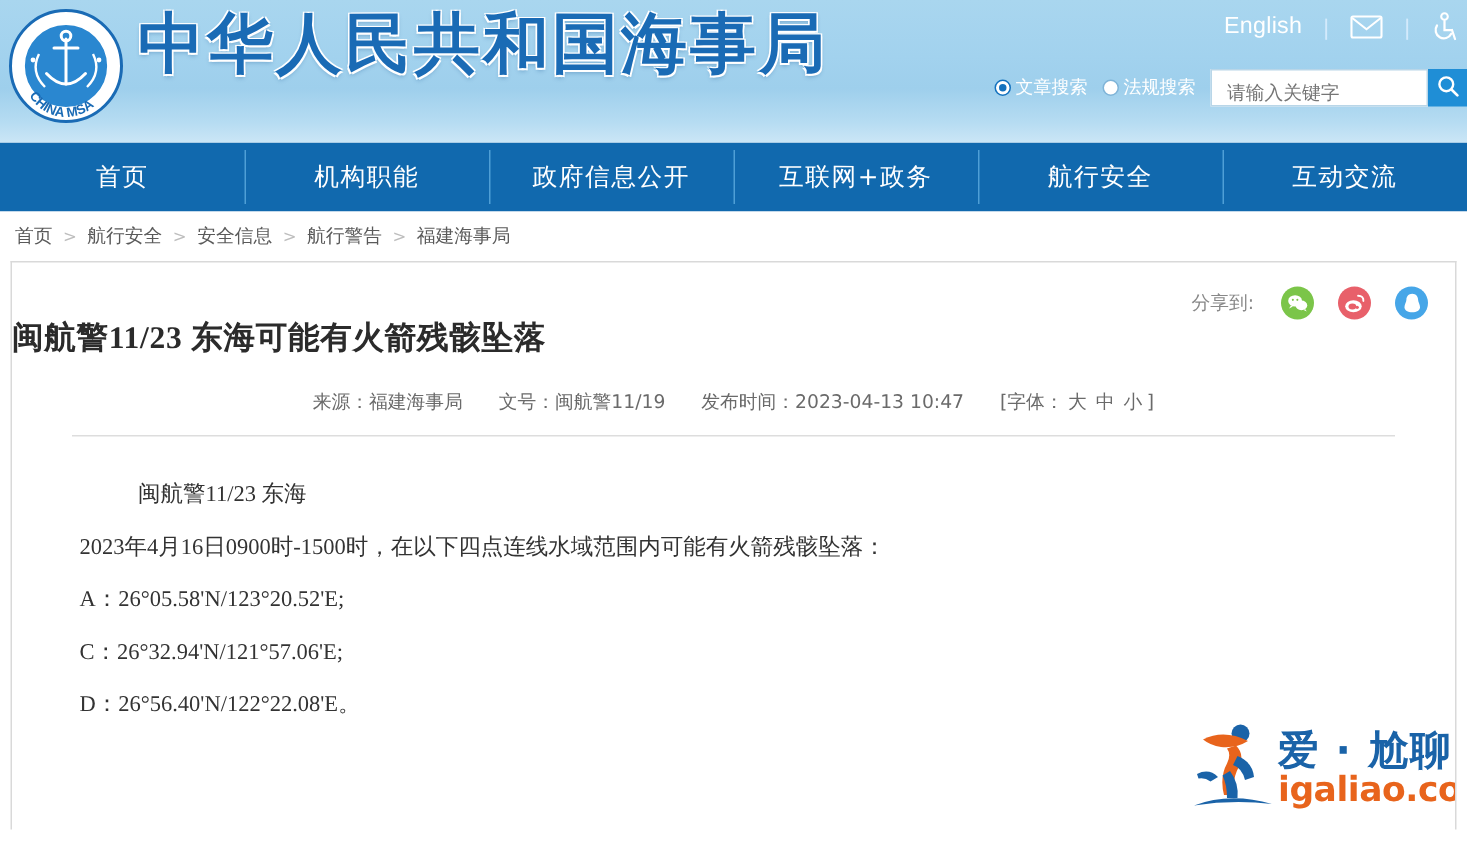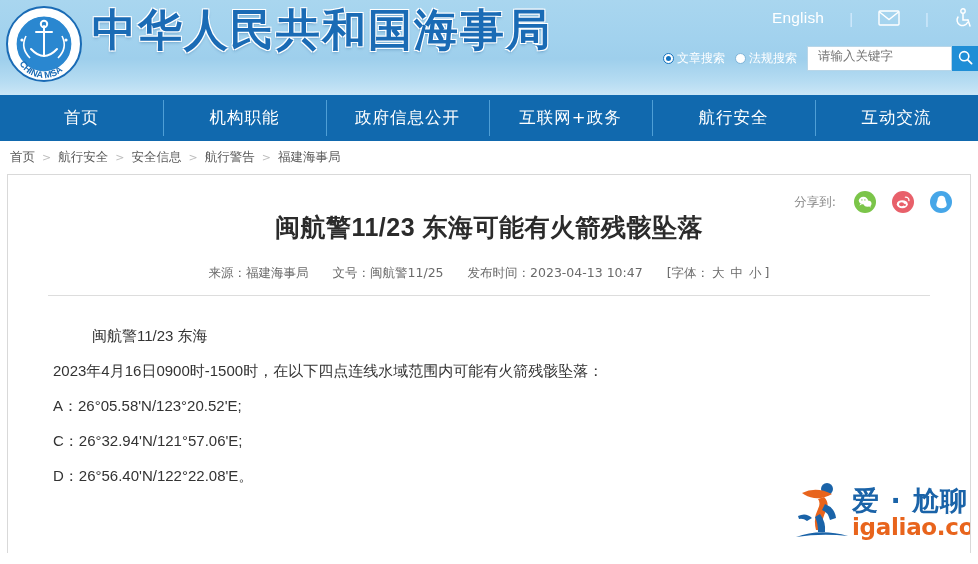--- a/index.html
+++ b/index.html
@@ -57,21 +57,21 @@
       -1px -1px 0 #ffffff,  1px -1px 0 #ffffff,
       -1px  1px 0 #ffffff,  1px  1px 0 #ffffff;
   }
 
   
   .util-row {
     position: absolute;
     right: 6px; top: 8px;
     display: flex;
     align-items: center;
-    gap: 25px;
+    gap: 14px;
     color: #ffffff;
     font-size: 15px;
   }
   .util-row .english { color:#ffffff; font-size:15.5px; letter-spacing:0.2px; cursor:pointer; }
   .util-sep { color: #dcefff; font-size: 15px; opacity: .85; }
   .util-icon { display:inline-flex; align-items:center; justify-content:center; cursor:pointer; }
 
   
   .search-row {
     position: absolute;
@@ -108,21 +108,21 @@
     position: absolute;
     left: 2px; top: 2px;
     width: 5px; height: 5px;
     border-radius: 50%;
     background: #1472be;
   }
   .search-box {
     width: 145px; height: 25px;
     background: #ffffff;
     border: 1px solid #b9d6e8;
-    display: flex; align-items: flex-start;
+    display: flex; align-items: flex-end;
     padding: 0 8px;
   }
   .search-box input {
     border: none; outline: none;
     width: 100%;
     font-size: 12.5px;
     color: #8a8a8a;
     background: transparent;
     font-family: "DejaVu Sans", sans-serif;
   }
@@ -198,27 +198,26 @@
     font-family: "DejaVu Sans", sans-serif;
   }
   .share-ico {
     width: 22px; height: 22px;
     border-radius: 50%;
     display: flex; align-items: center; justify-content: center;
     cursor: pointer;
   }
 
   .article-title {
-    text-align: center;
-    font-size: 25px;
+    font-size: 21px;
     font-weight: bold;
     color: #2b2b2b;
     padding-top: 36px;
     letter-spacing: 0.5px;
-    font-family: Liberation Sans, sans-serif;
+    font-family: Liberation Serif, serif;
   }
 
   .meta {
     margin-top: 21px;
     text-align: center;
     font-size: 12.5px;
     color: #6a6a6a;
     font-family: "DejaVu Sans", sans-serif;
   }
   .meta span.blk { margin: 0 10px; white-space: nowrap; }
@@ -229,21 +228,21 @@
     width: 882px;
     height: 1px;
     background: #dddddd;
   }
 
   .body-text {
     padding: 22px 45px 16px 45px;
     font-size: 15px;
     line-height: 35px;
     color: #333333;
-    font-family: Liberation Sans, sans-serif;
+    font-family: Liberation Serif, serif;
   }
   .body-text p { margin: 0; }
   .body-text p.indent { text-indent: 2.6em; }
 
   
   .watermark {
     position: absolute;
     right: 8px; bottom: 2px;
     width: 168px; height: 76px;
     display: flex;
@@ -390,21 +389,21 @@
       <svg width="13" height="14" viewBox="0 0 13 14">
         <path d="M6.5 0.8 C4.0 0.8 2.6 2.7 2.6 4.8 C2.6 6.2 1.3 8.0 1.3 9.8 C1.3 11.8 3.6 13.2 6.5 13.2 C9.4 13.2 11.7 11.8 11.7 9.8 C11.7 8.0 10.4 6.2 10.4 4.8 C10.4 2.7 9.0 0.8 6.5 0.8 Z" fill="#ffffff"></path>
       </svg>
     </span>
   </div>
 
   <div class="article-title">闽航警11/23 东海可能有火箭残骸坠落</div>
 
   <div class="meta">
     <span class="blk"><span>来源：</span><span>福建海事局</span></span>
-    <span class="blk"><span>文号：</span><span>闽航警11/25</span></span>
+    <span class="blk"><span>文号：</span><span>闽航警11/19</span></span>
     <span class="blk"><span>发布时间：</span><span>2023-04-13 10:47</span></span>
     <span class="blk"><span>[字体：</span><span class="fs">大</span><span class="fs">中</span><span class="fs">小</span><span>]</span></span>
   </div>
 
   <div class="divider"></div>
 
   <div class="body-text">
     <p class="indent">闽航警11/23  东海</p>
     <p>2023年4月16日0900时-1500时，在以下四点连线水域范围内可能有火箭残骸坠落：</p>
     <p>A：26°05.58'N/123°20.52'E;</p>

